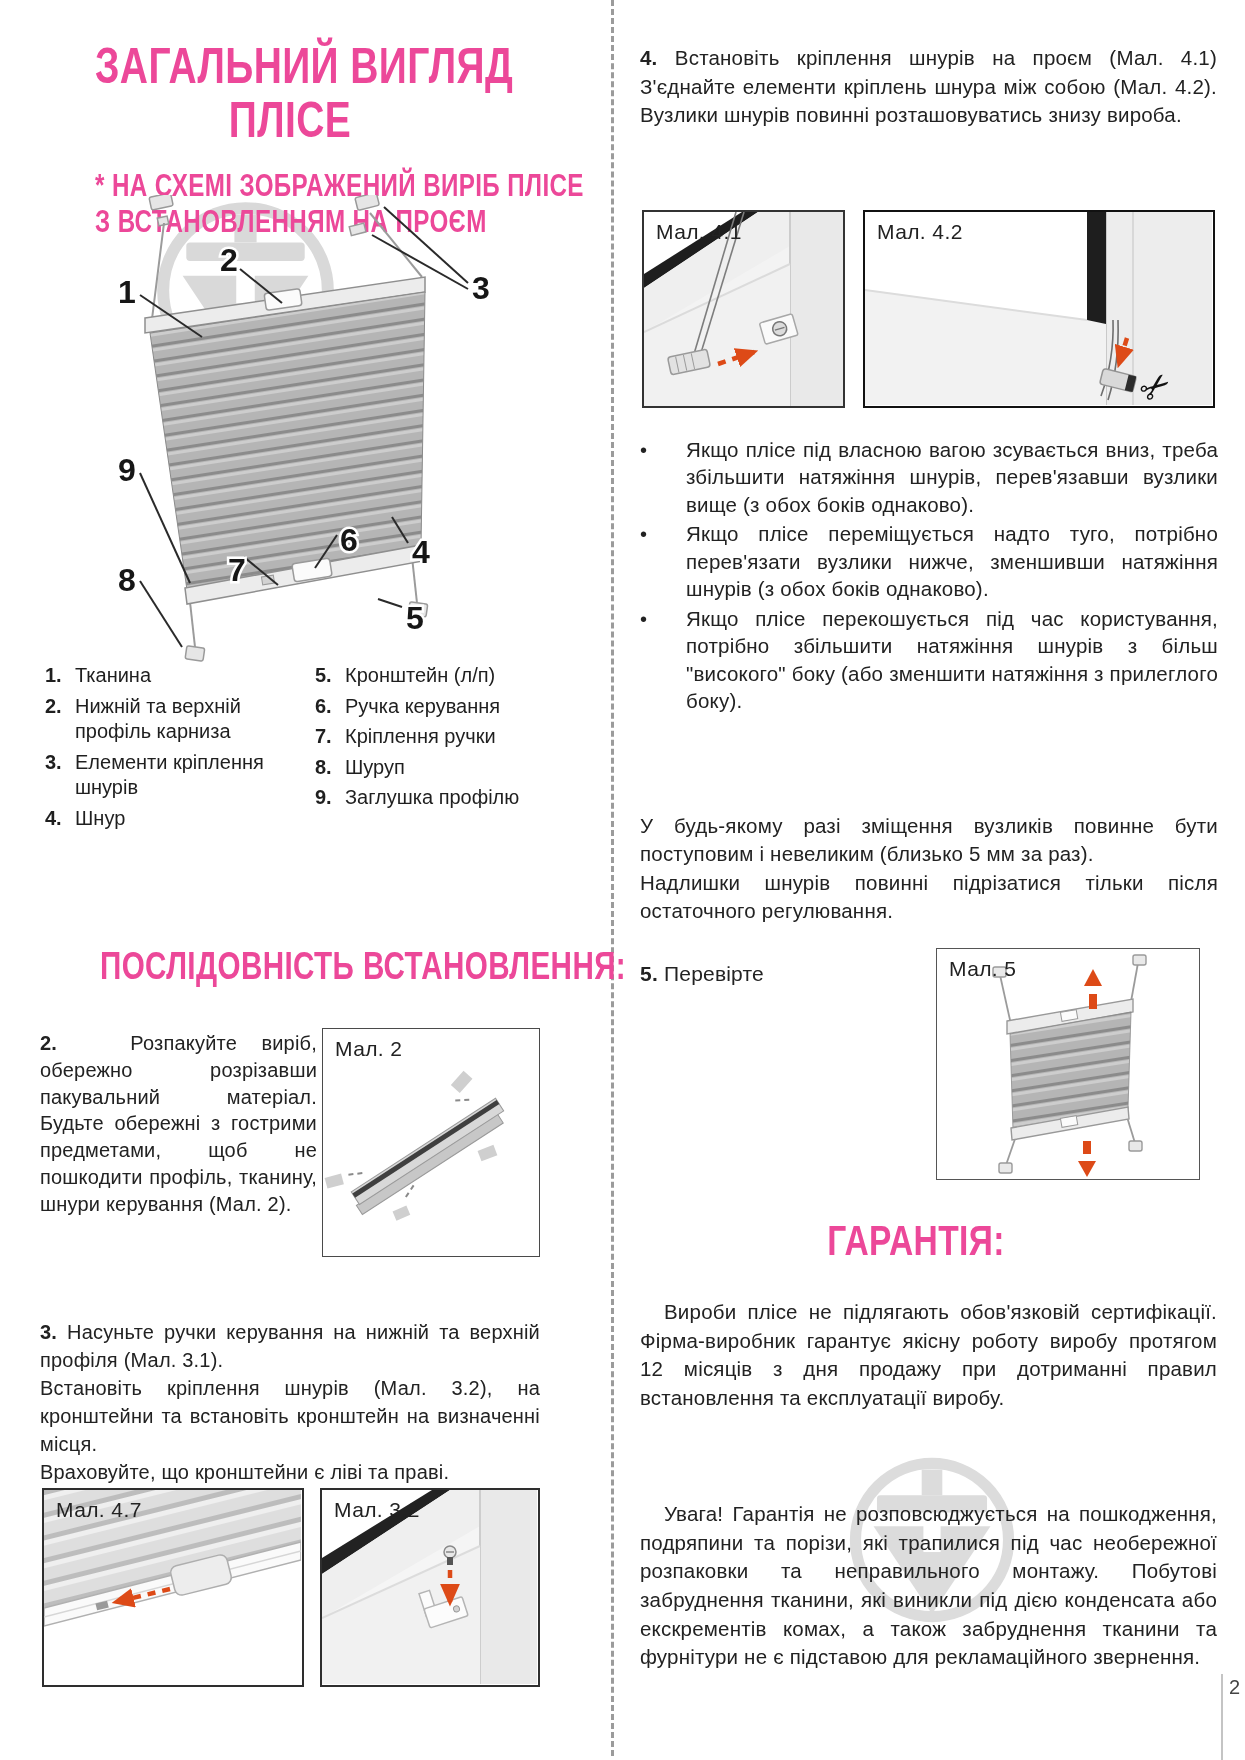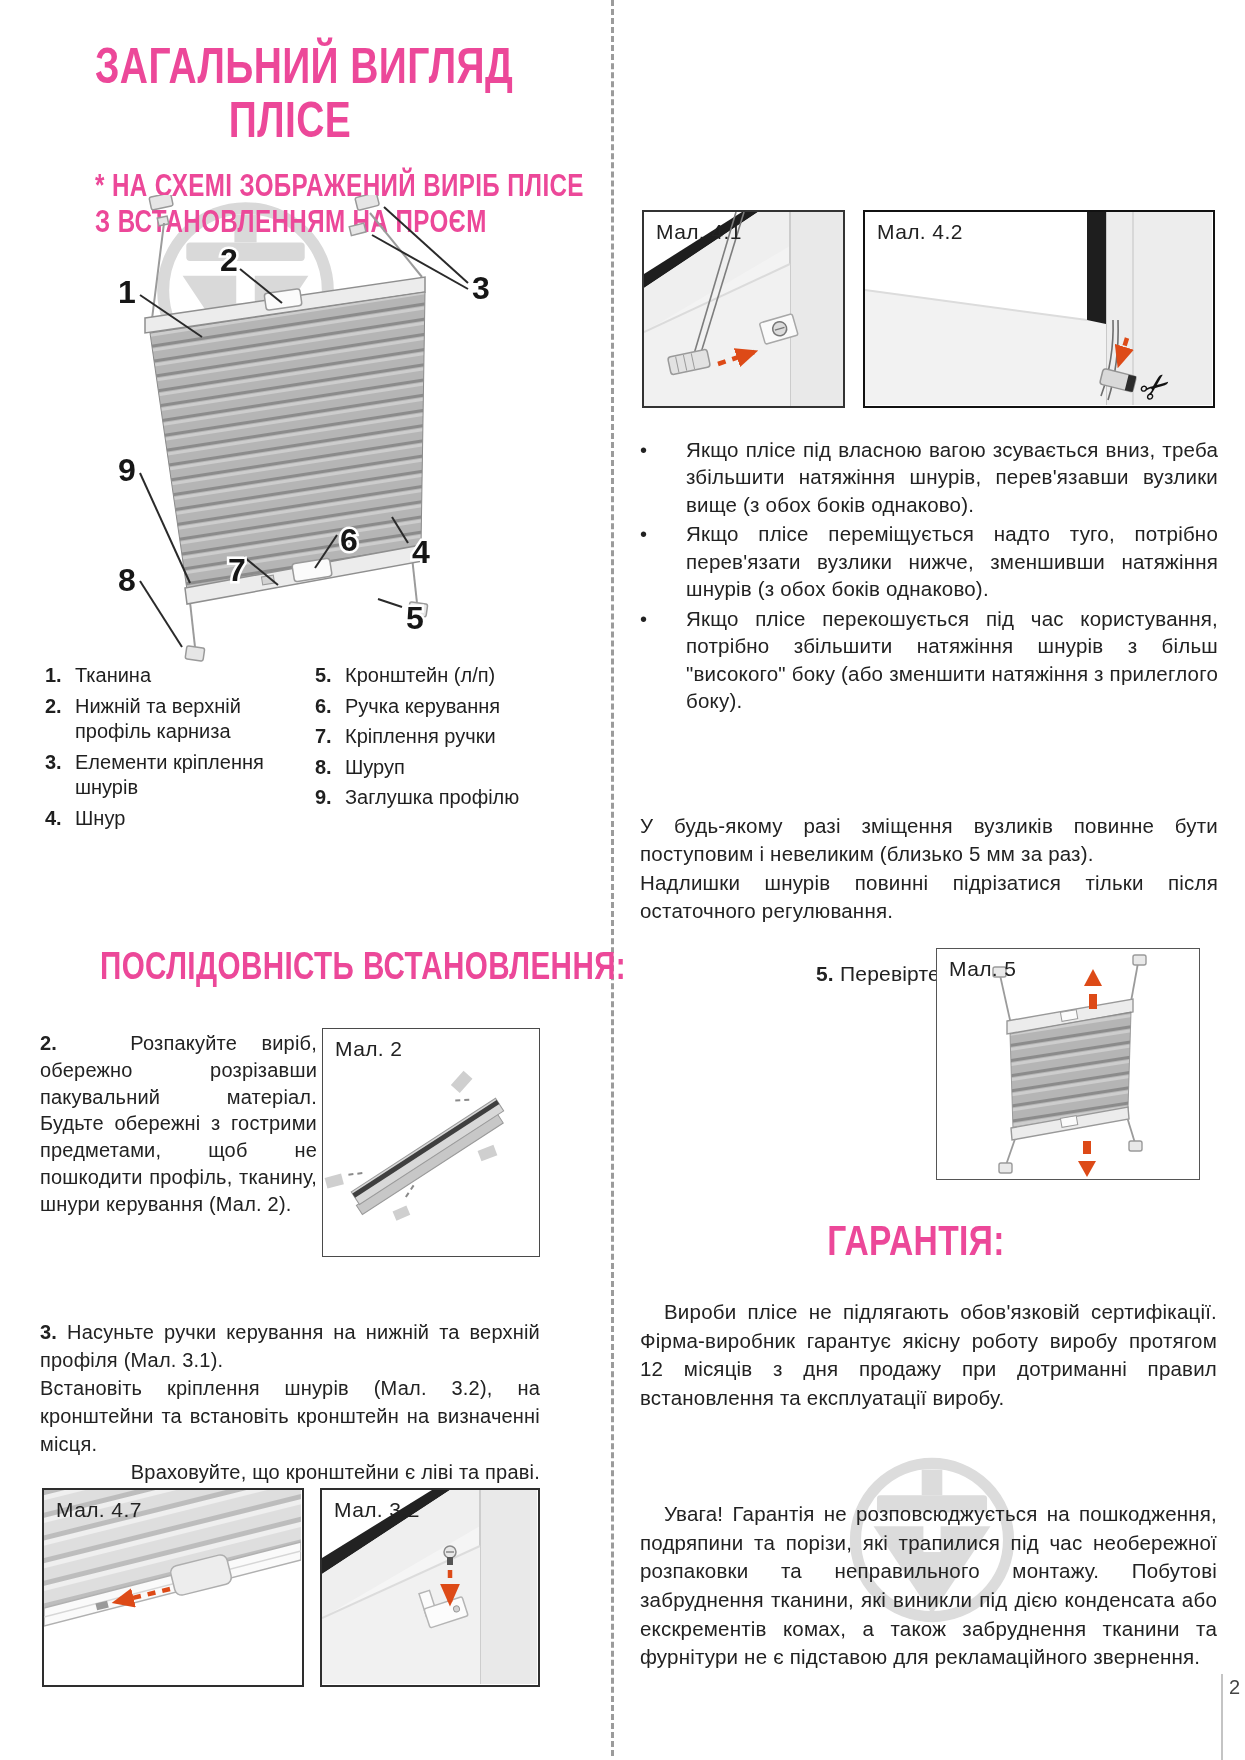--- a/index.html
+++ b/index.html
@@ -11,21 +11,21 @@
   .body-text{font-size:20px;line-height:1.34;letter-spacing:0.2px;color:#222;}
   .just{text-align:justify;}
   .b{font-weight:700;}
   .figbox{position:absolute;background:#fff;border:2.5px solid #2e2e2e;box-sizing:border-box;}
   .figbox svg{position:absolute;left:0;top:0;}
   .figlab{position:absolute;left:12px;top:8px;font-size:21px;color:#222;letter-spacing:0.4px;z-index:3;}
   .num-col{font-weight:700;}
   .legend-item{display:grid;grid-template-columns:30px 1fr;margin-bottom:5px;font-size:20px;line-height:1.28;}
   .bullet-item{display:grid;grid-template-columns:46px 1fr;margin-bottom:2px;}
   .bullet-item .mk{font-size:20px;padding-top:1px;}
-  p{margin:0;text-align:right;}
+  p{margin:0;}
   .wm{opacity:1;}
 </style>
 </head>
 <body>
 
 <div class="page">
 
   <svg width="0" height="0" style="position:absolute">
     <defs>
       <pattern id="pleats" width="24" height="15" patternUnits="userSpaceOnUse" patternTransform="rotate(-8.8)">
@@ -229,20 +229,21 @@
       <g>
         <circle cx="128" cy="62" r="6" fill="#e8e8e8" stroke="#8a8a8a" stroke-width="1.5"></circle>
         <line x1="124" y1="62" x2="132" y2="62" stroke="#8a8a8a" stroke-width="1.5"></line>
         <rect x="125" y="67" width="6" height="8" fill="#555555"></rect>
       </g>
       <line x1="128" y1="80" x2="128" y2="112" stroke="#dd4a17" stroke-width="4.5" stroke-dasharray="8 7" marker-end="url(#arrow-red)"></line>
     </svg>
     <div class="figlab">Мал. 3.2</div>
   </div>
 
+  <p class="abs body-text just" style="left:640px;top:44px;width:577px;font-size:20.5px;line-height:1.40"><span class="b">4.</span> <span>Встановіть кріплення шнурів на проєм (Мал. 4.1) З'єднайте елементи кріплень шнура між собою (Мал. 4.2). Вузлики шнурів повинні розташовуватись знизу вироба.</span></p>
 
   <div class="figbox" style="left:642px;top:210px;width:203px;height:198px;border-width:2px;border-color:#333">
     <svg width="199" height="194" viewBox="0 0 199 194">
       <rect width="199" height="194" fill="#f3f3f3"></rect>
       <polygon points="0,0 98,0 0,62" fill="#ffffff"></polygon>
       <polygon points="0,62 98,0 114,0 0,76" fill="#1e1e1e"></polygon>
       <polygon points="0,76 114,0 146,0 146,34 0,120" fill="#efefef"></polygon>
       <rect x="146" y="0" width="53" height="194" fill="#e9e9e9"></rect>
       <line x1="146" y1="0" x2="146" y2="194" stroke="#cccccc" stroke-width="2"></line>
       <polygon points="0,120 146,52 146,194 0,194" fill="#f1f1f1"></polygon>

